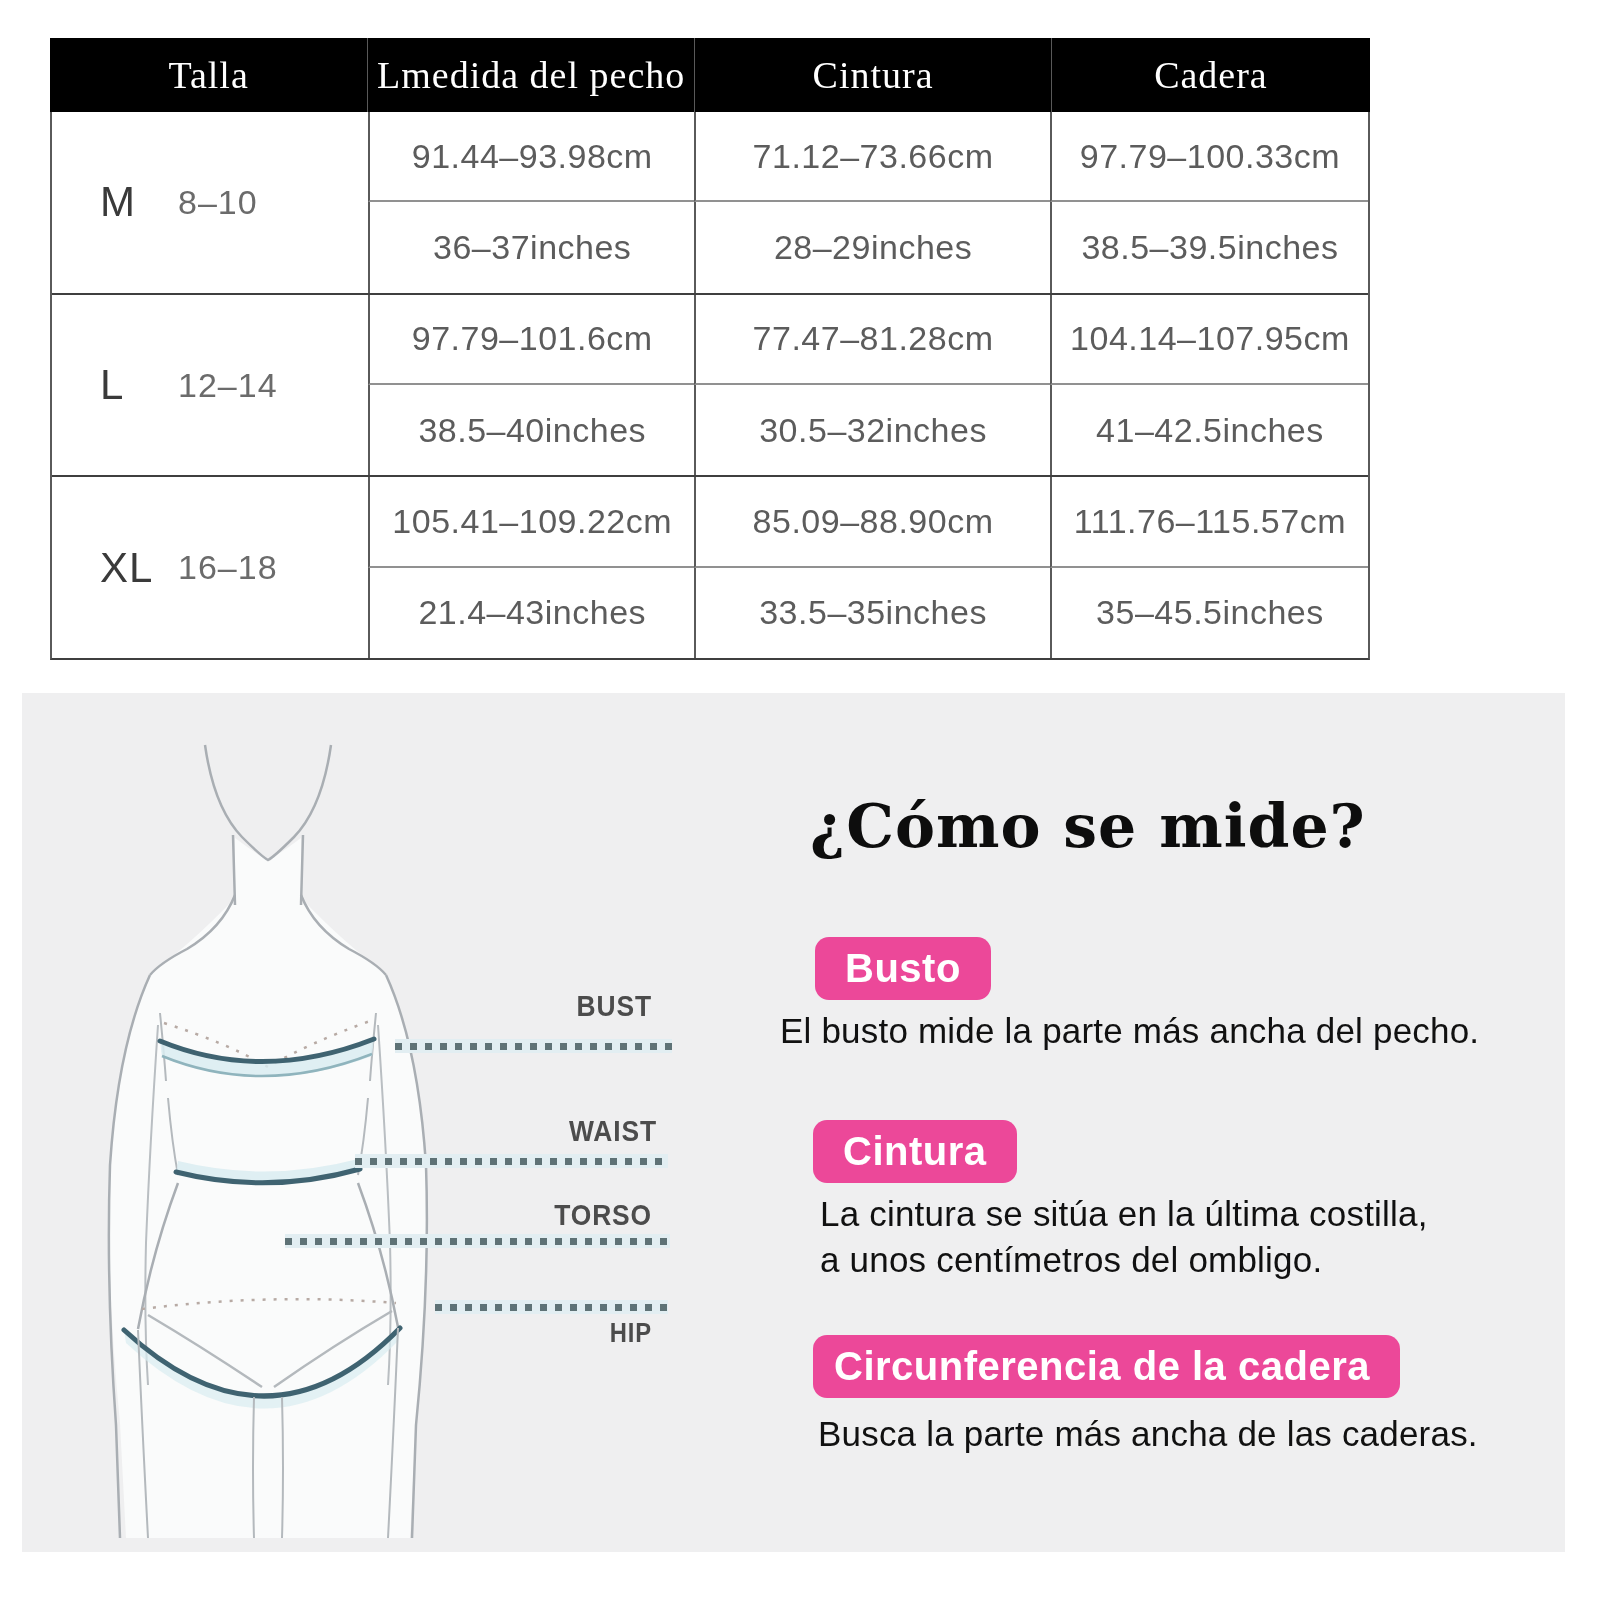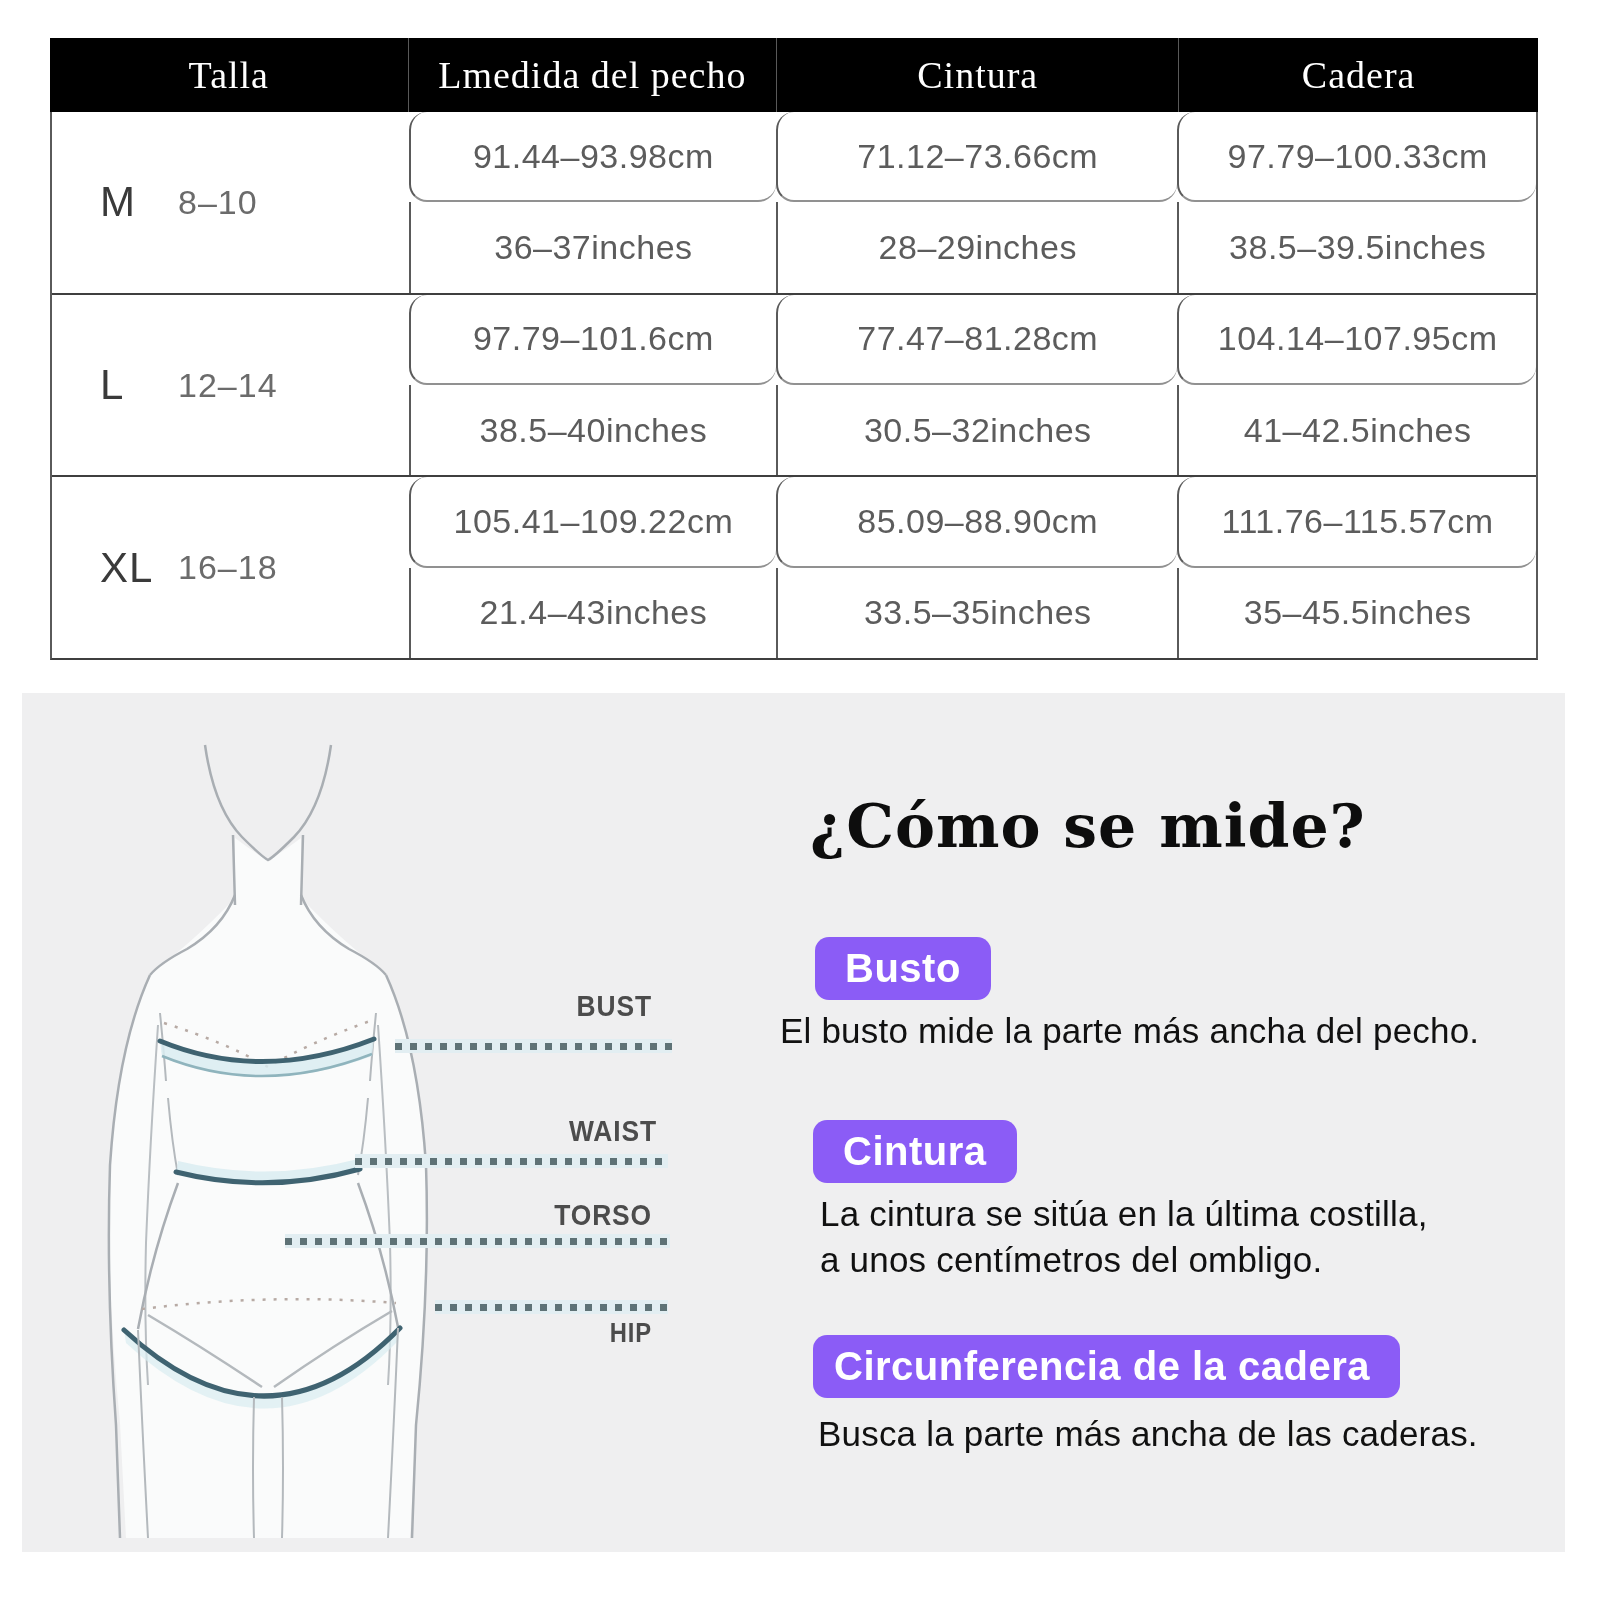--- a/index.html
+++ b/index.html
@@ -1,21 +1,21 @@
 <!DOCTYPE html>
 <html><head>
 <meta charset="utf-8">
 <style>
   html,body{margin:0;padding:0;}
   body{
     width:1600px;height:1600px;position:relative;background:#ffffff;
     font-family:"Liberation Sans", sans-serif;overflow:hidden;
   }
   
-  .size-table{position:absolute;left:50px;top:38px;width:1488px;height:622px;}
+  .size-table{position:absolute;left:50px;top:38px;width:1320px;height:622px;}
   .st-header{
     display:grid;grid-template-columns:24.03% 24.77% 27.03% 24.17%;
     height:74px;background:#000;color:#fff;
   }
   .st-header .hcell{
     display:flex;align-items:center;justify-content:center;
     font-family:"Liberation Serif", serif;font-size:38px;letter-spacing:1px;
     border-left:1px solid rgba(255,255,255,.35);
   }
   .st-header .hcell:first-child{border-left:none;}
@@ -32,39 +32,39 @@
   .talla-cell{
     grid-row:1 / 3;display:flex;align-items:center;padding-left:48px;box-sizing:border-box;
   }
   .size-letter{font-size:42px;color:#3a3a3a;min-width:78px;letter-spacing:1px;}
   .size-range{font-size:34px;color:#6b6b6b;letter-spacing:1px;}
   .mcell{
     display:flex;align-items:center;justify-content:center;
     font-size:34px;color:#5c5c5c;letter-spacing:.5px;
     border-left:2px solid #5a5a5a;box-sizing:border-box;
   }
-  .mcell.cmrow{border-bottom:2px solid #919191;border-radius:18px;}
+  .mcell.cmrow{border-bottom:2px solid #919191;}
   
   .panel{position:absolute;left:22px;top:693px;width:1543px;height:859px;background:#efeff0;}
   .fig-svg{position:absolute;left:80px;top:30px;}
   .dotline{position:absolute;height:14px;background-color:#e2eef2;
     background-image:repeating-linear-gradient(90deg,#5e7276 0 7px,rgba(0,0,0,0) 7px 15px);
     background-size:15px 7px;background-position:0 4px;background-repeat:repeat-x;}
   .figlabel{position:absolute;width:130px;text-align:right;
     font-weight:bold;font-size:30px;color:#4c4c4c;letter-spacing:1px;
     transform:scaleX(.88);transform-origin:right center;}
   .figlabel.small{font-size:27px;}
   .guide-title{
     position:absolute;left:788px;top:98px;
     font-family:"DejaVu Serif", serif;font-weight:bold;font-size:60px;color:#0d0d0d;
     letter-spacing:1px;white-space:nowrap;
   }
   .badge{
     position:absolute;height:63px;display:inline-flex;align-items:center;
-    padding:0 30px;background:#8b5cf6;border-radius:14px;
+    padding:0 30px;background:#ec4899;border-radius:14px;
     color:#fff;font-weight:bold;font-size:40px;letter-spacing:.5px;white-space:nowrap;
   }
   .badge-busto{left:793px;top:244px;}
   .badge-cintura{left:791px;top:427px;}
   .badge-cadera{left:791px;top:642px;padding-left:21px;}
   .desc{
     position:absolute;font-size:35px;color:#111;letter-spacing:.2px;
     line-height:46px;white-space:nowrap;
   }
   .desc-busto{left:758px;top:315px;}

